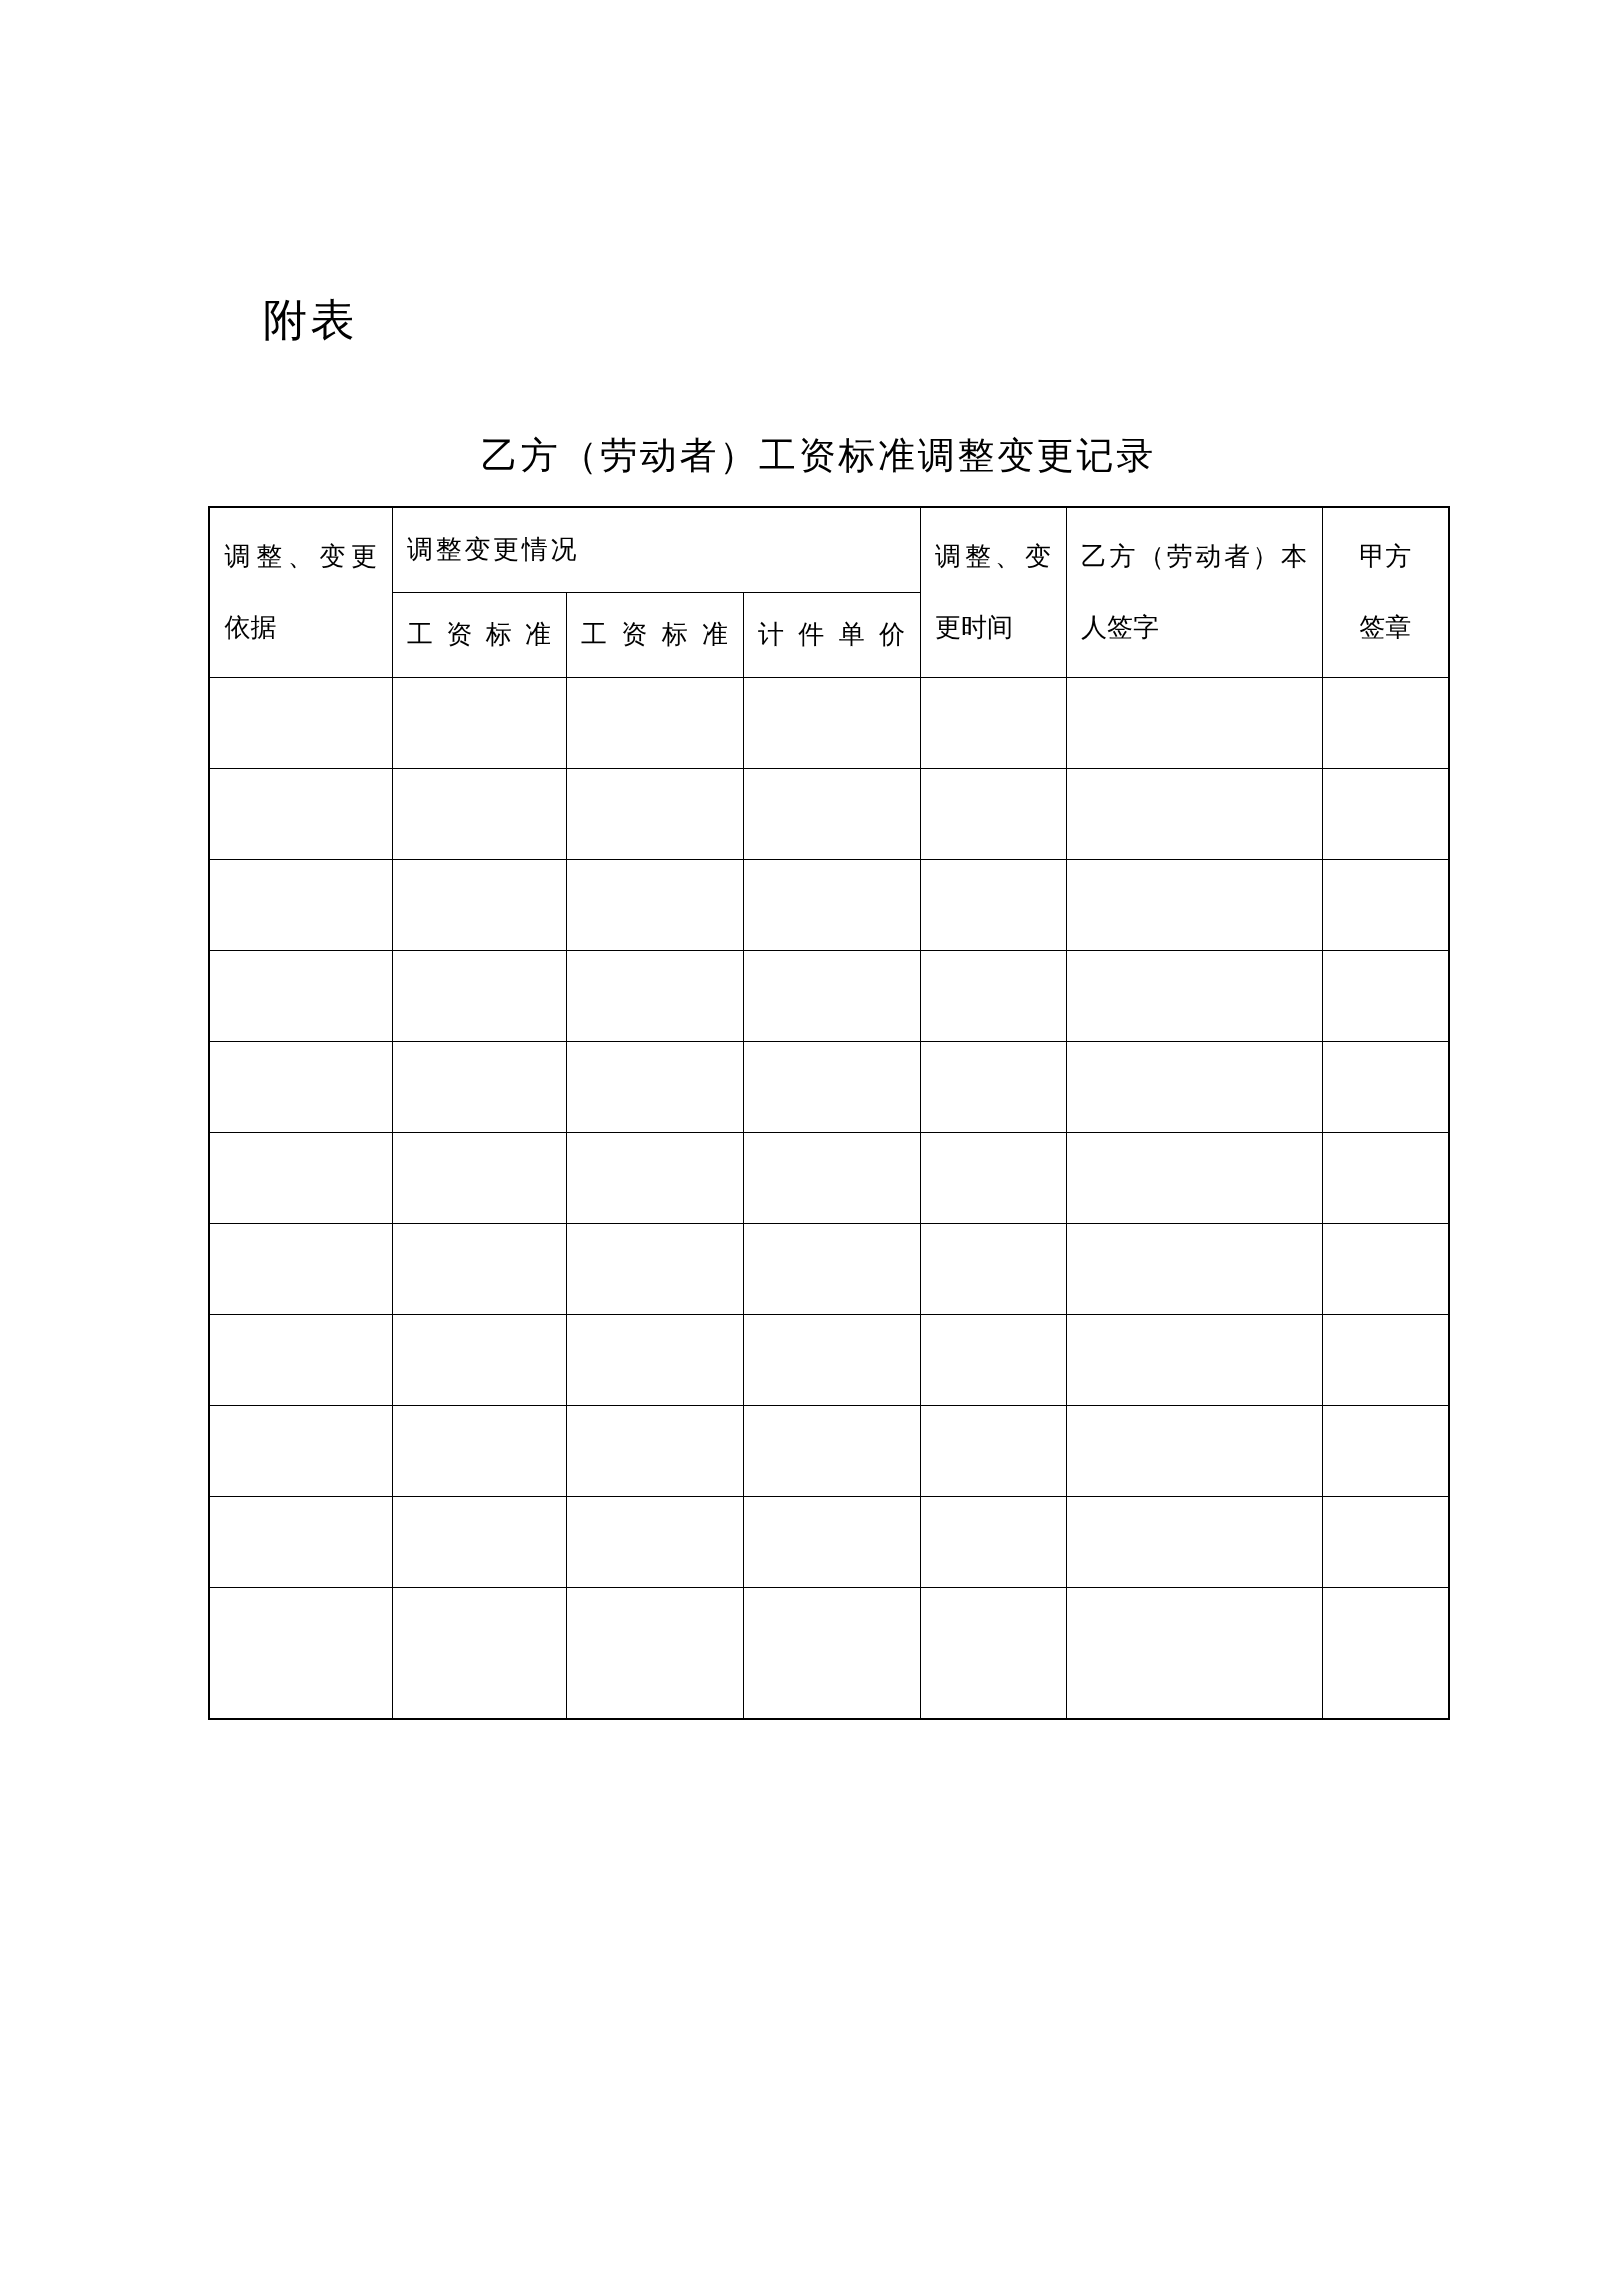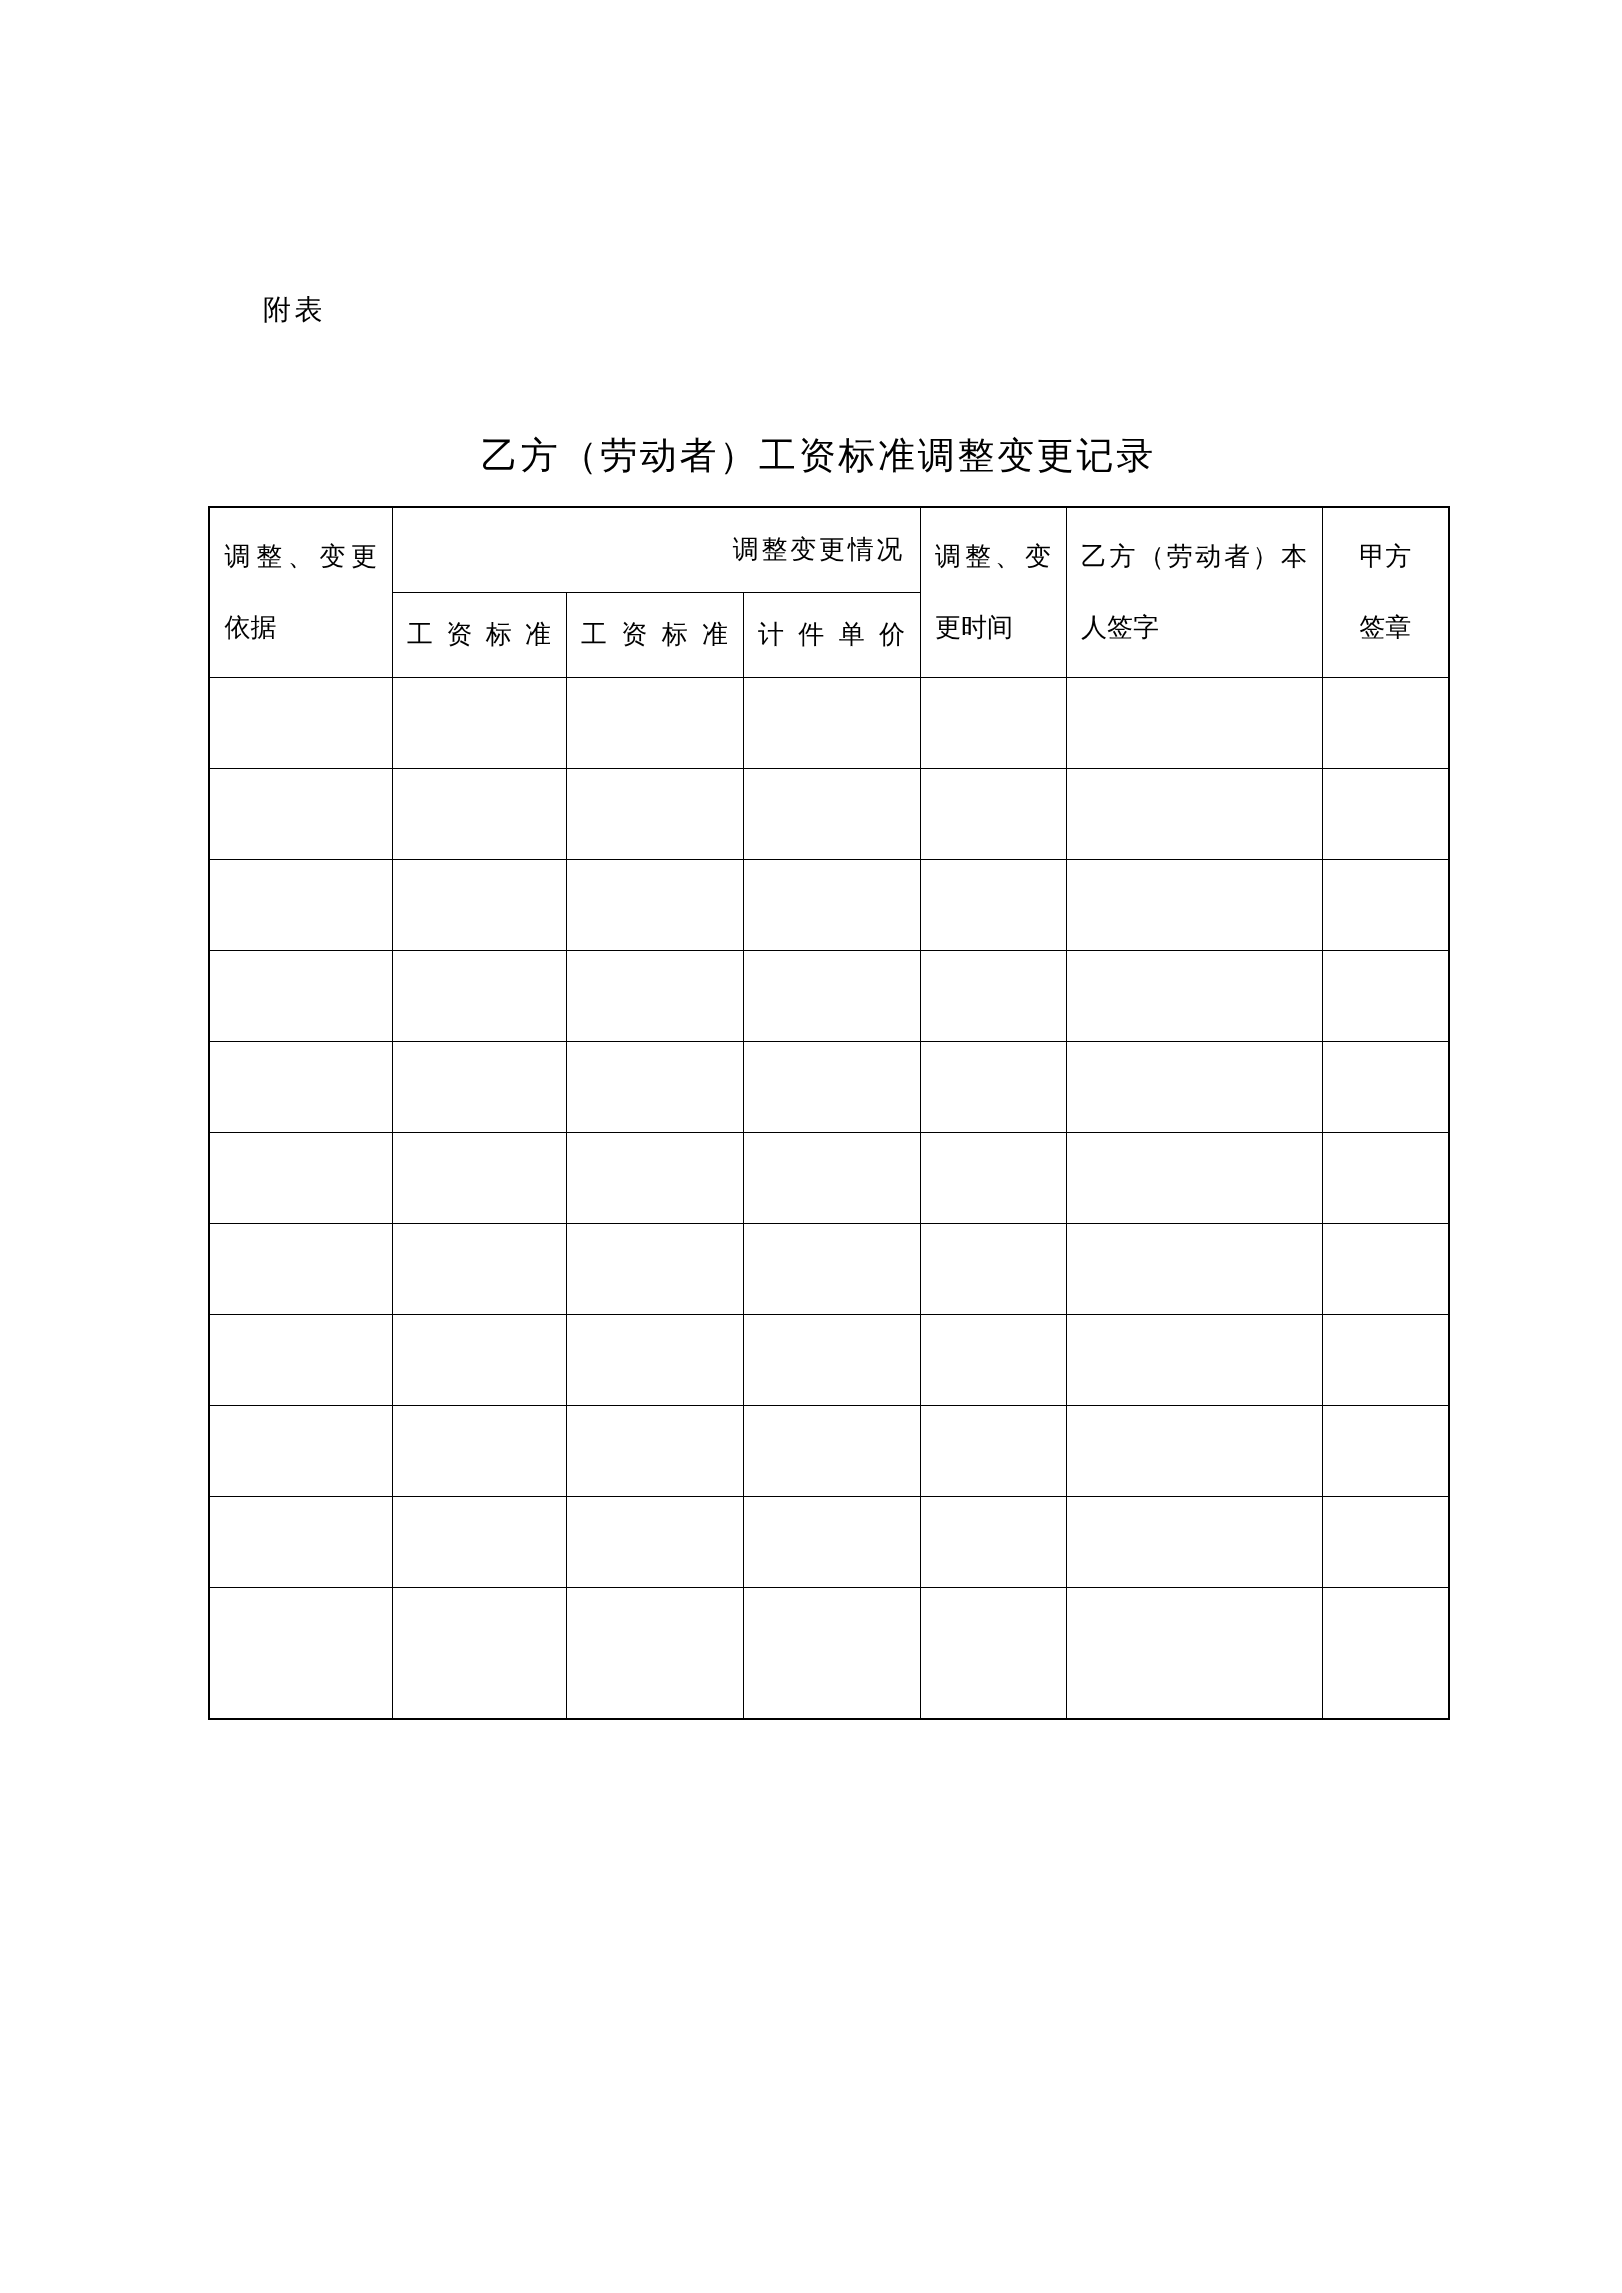--- a/index.html
+++ b/index.html
@@ -13,21 +13,21 @@
     height: 2294px;
     background: #ffffff;
     color: #000000;
     font-family: "DejaVu Serif", "Liberation Serif", serif;
     overflow: hidden;
   }
   .fubiao-label {
     position: absolute;
     left: 263px;
     top: 291px;
-    font-size: 28px;
+    font-size: 44px;
     letter-spacing: 3.6px;
     white-space: nowrap;
   }
   .doc-title {
     position: absolute;
     left: 191px;
     top: 431px;
     width: 1255px;
     text-align: center;
     font-size: 37px;
@@ -70,21 +70,21 @@
     text-justify: distribute;
     text-justify: inter-character;
     white-space: normal;
   }
   .center { text-align: center; }
   .single {
     height: auto;
     line-height: 1.3;
   }
   .group-label {
-    text-align: right;
+    text-align: left;
     letter-spacing: 2.7px;
   }
 </style>
 </head>
 <body>
 
 <div class="page">
 
   <div class="fubiao-label">附表</div>
 

